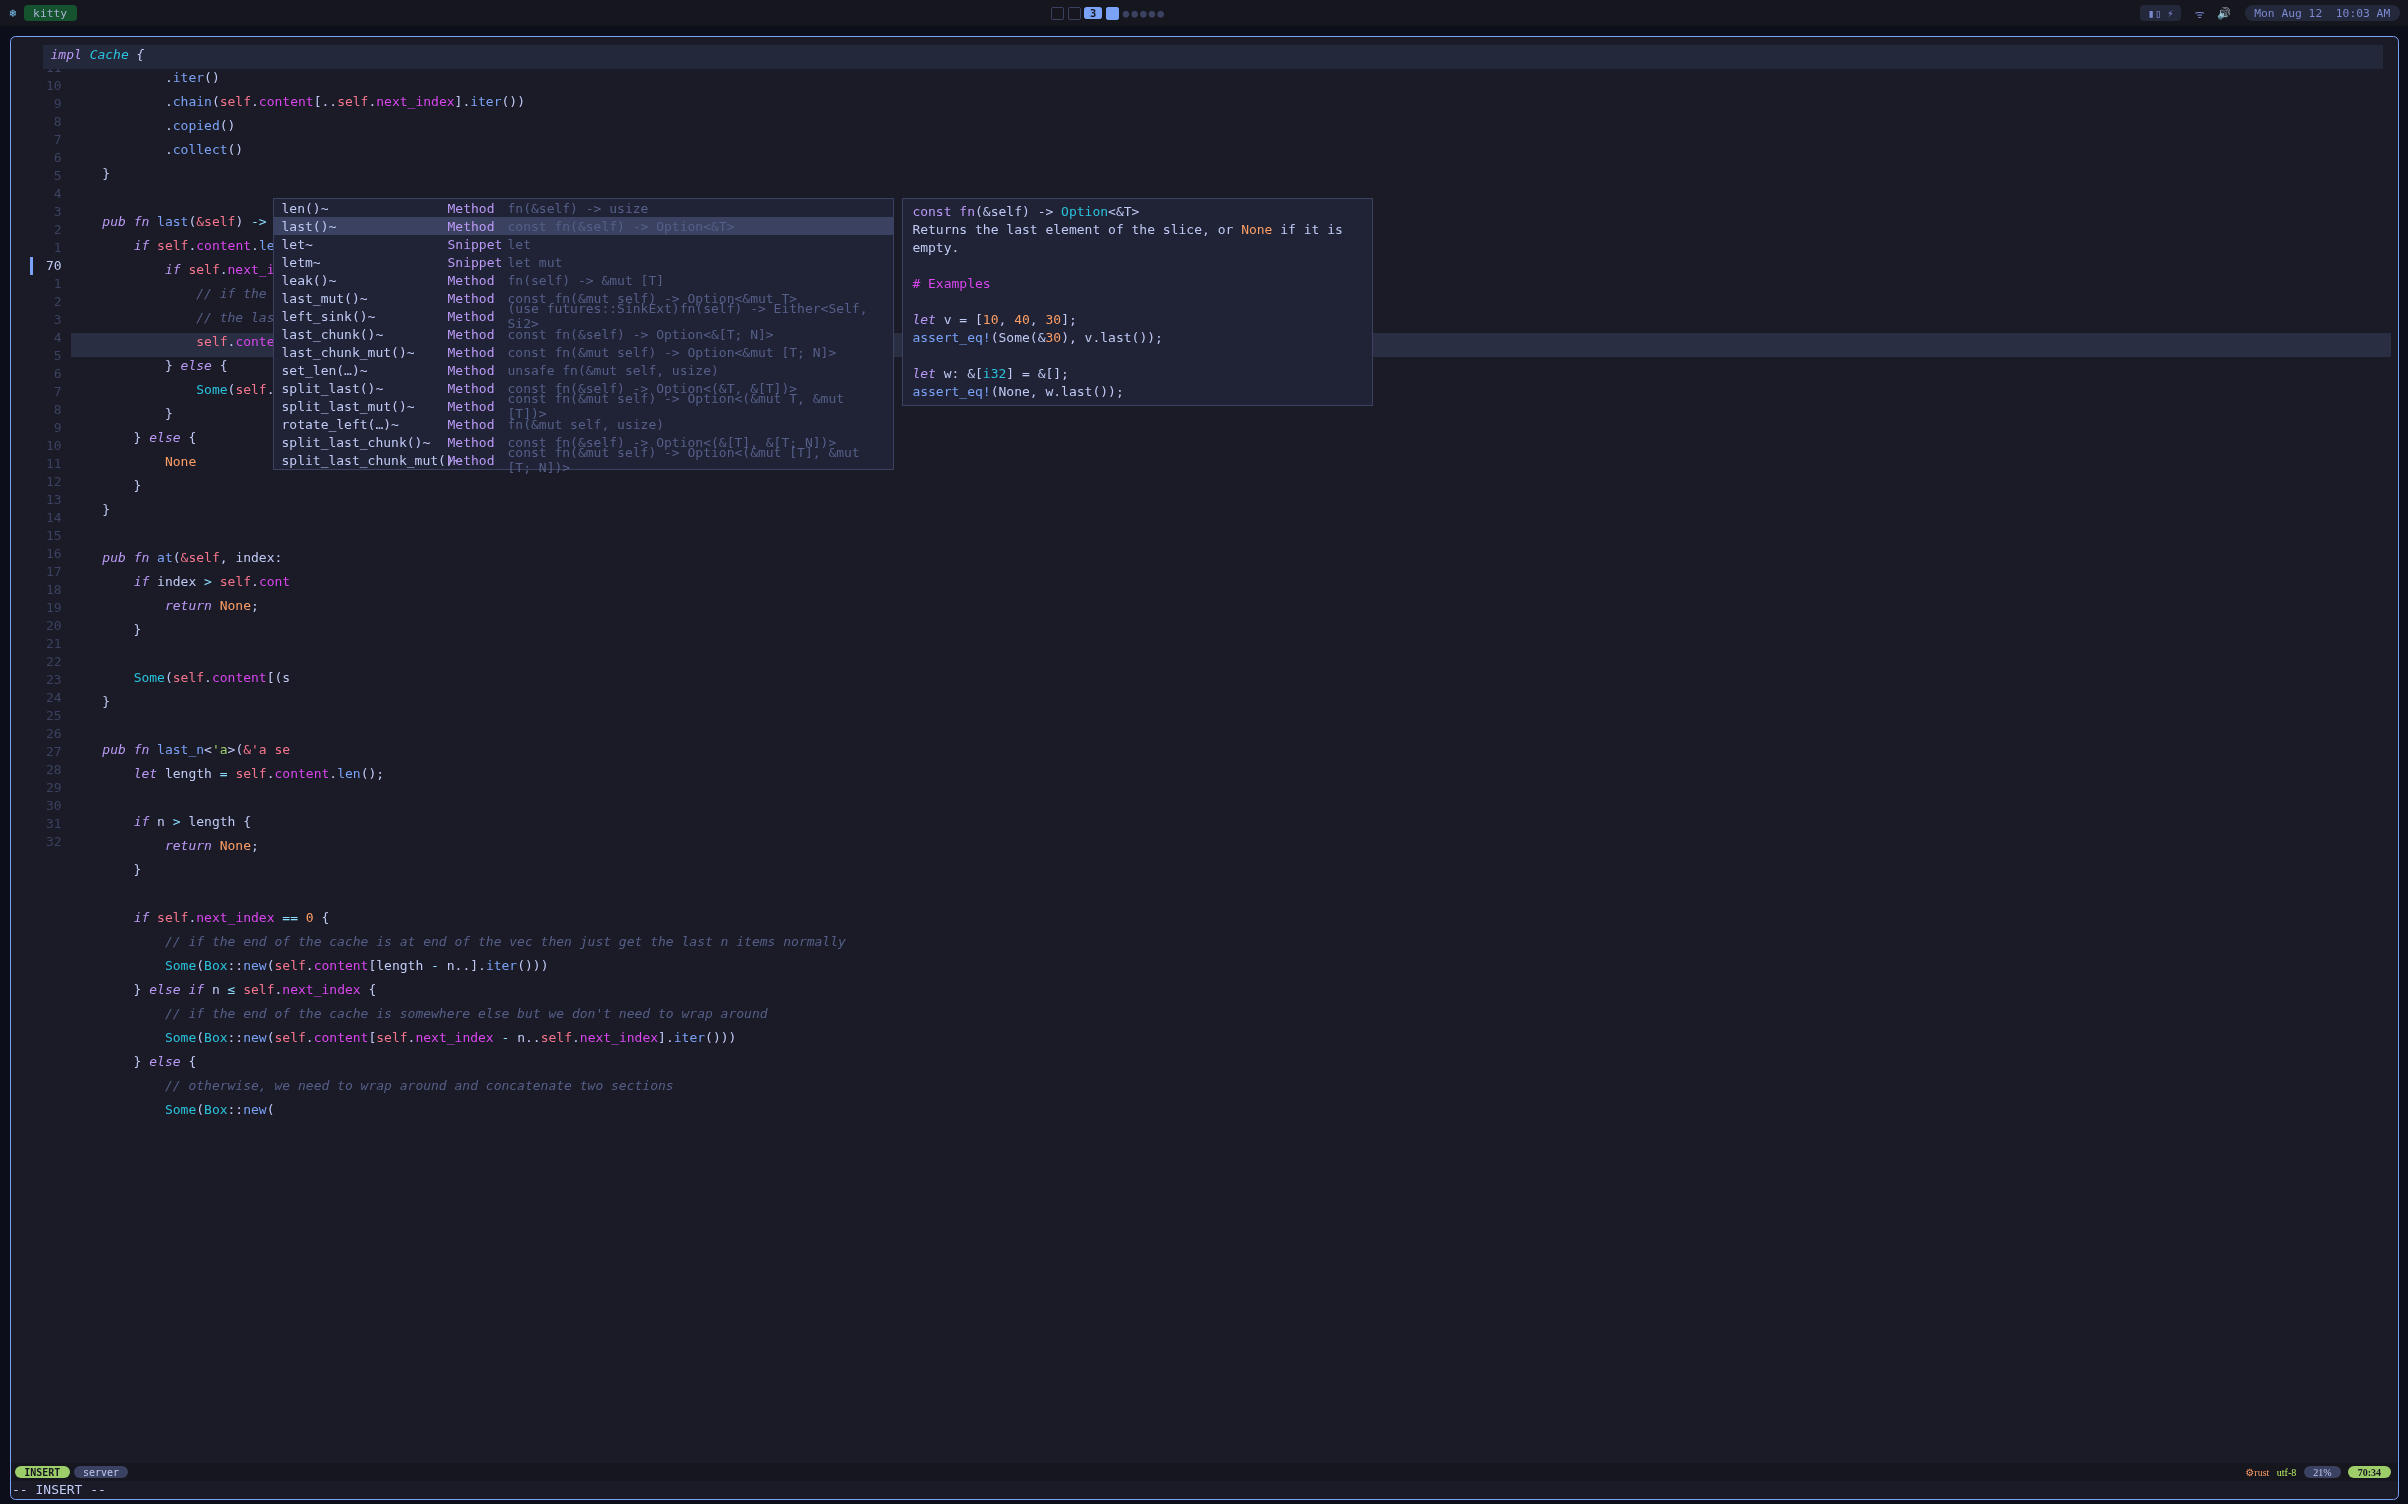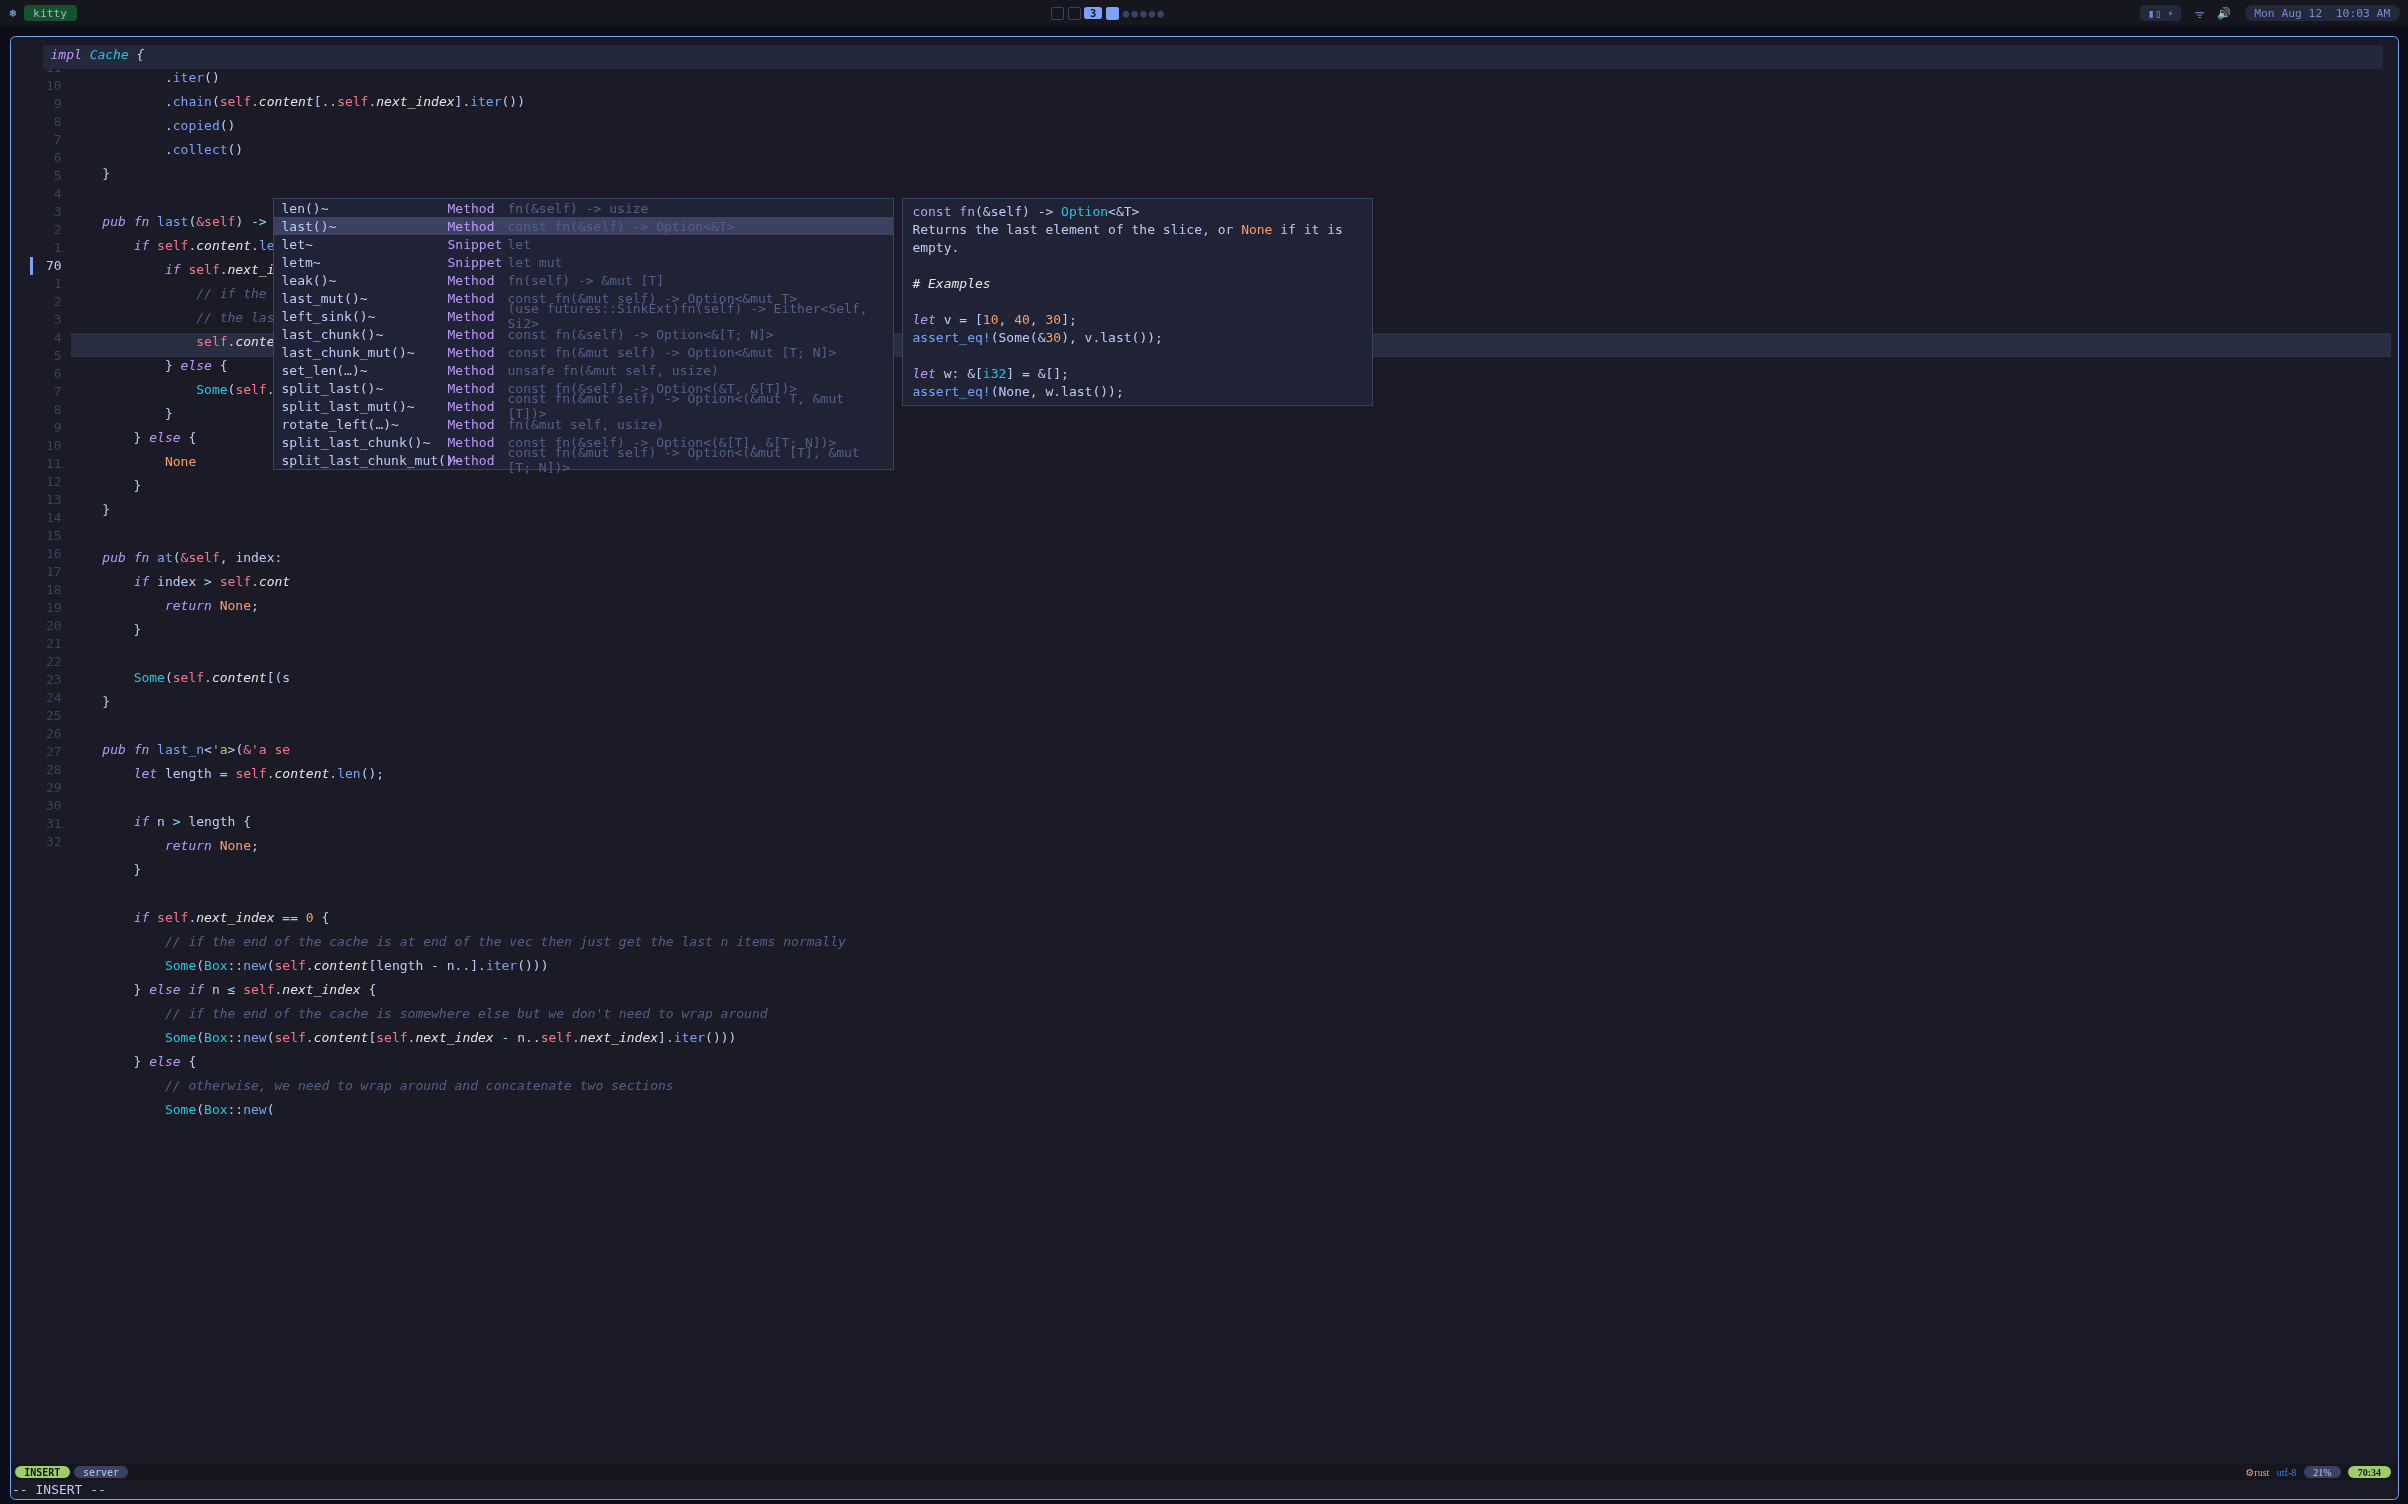--- a/index.html
+++ b/index.html
@@ -152,21 +152,21 @@
 
 .line-highlight {
   background: #292e42;
 }
 
 .kw { color: #bb9af7; font-style: italic; }
 .kw2 { color: #bb9af7; }
 .type { color: #2ac3de; }
 .fn { color: #7aa2f7; }
 .self { color: #f7768e; }
-.prop { color: #e5e5e5; font-style: italic; }
+.prop { color: #d946ef; }
 .num { color: #ff9e64; }
 .str { color: #9ece6a; }
 .comment { color: #565f89; font-style: italic; }
 .op { color: #89ddff; }
 .var { color: #c0caf5; }
 .none { color: #ff9e64; }
 .macro { color: #7aa2f7; }
 
 .cursor {
   display: inline-block;
@@ -261,21 +261,21 @@
   align-items: center;
   padding-right: 7.5px;
   font-family: Liberation Serif, serif;
 }
 
 .lang-ind {
   color: #ff9e64;
 }
 
 .enc-ind {
-  color: #3b82f6;
+  color: #bef264;
   text-align: right;
 }
 
 .pct-pill {
   background: #3b4261;
   color: #c0caf5;
   padding: 0.9px 9.4px;
   border-radius: 9.4px;
 }
 

